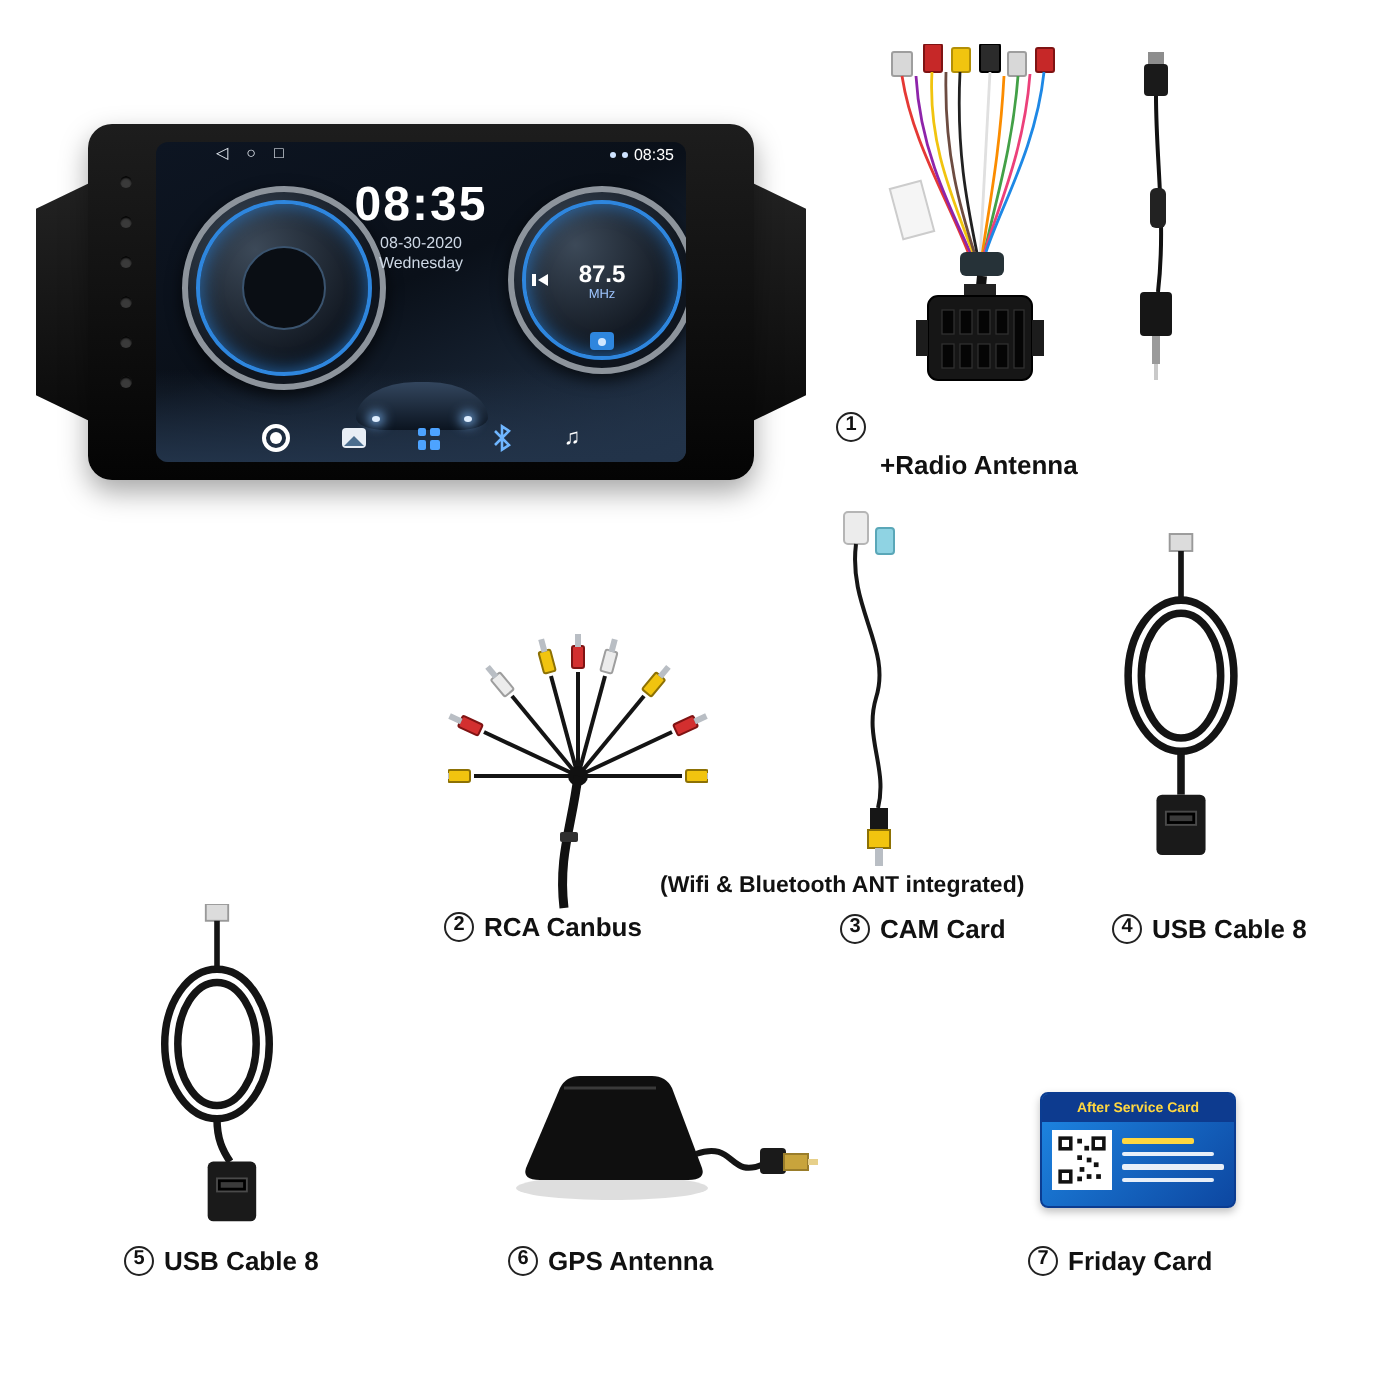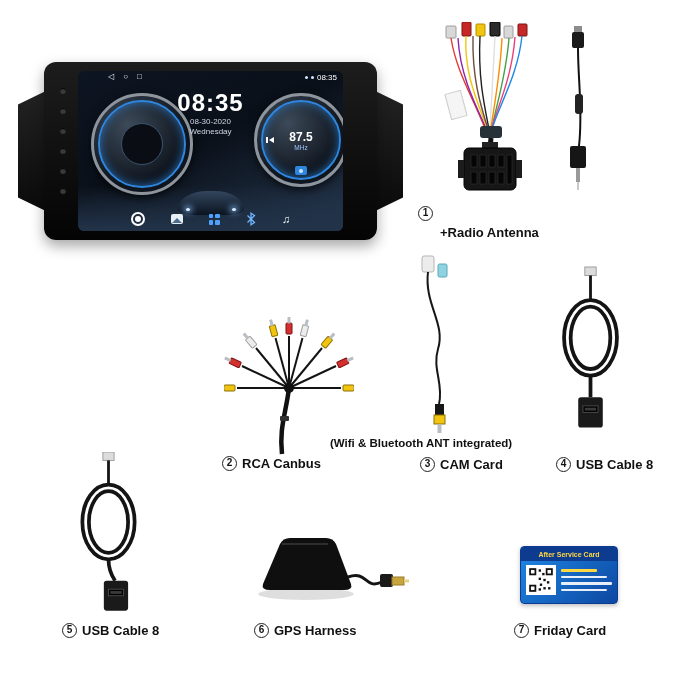--- a/index.html
+++ b/index.html
@@ -362,21 +362,21 @@
     <span>USB Cable 8</span>
   </div>
 
   <div class="lbl" style="left:62px;top:623px;">
     <span class="num">5</span>
     <span>USB Cable 8</span>
   </div>
 
   <div class="lbl" style="left:254px;top:623px;">
     <span class="num">6</span>
-    <span>GPS Harness</span>
+    <span>GPS Antenna</span>
   </div>
 
   <div class="lbl" style="left:514px;top:623px;">
     <span class="num">7</span>
     <span>Friday Card</span>
   </div>
 
 </div>
 
 </body></html>

